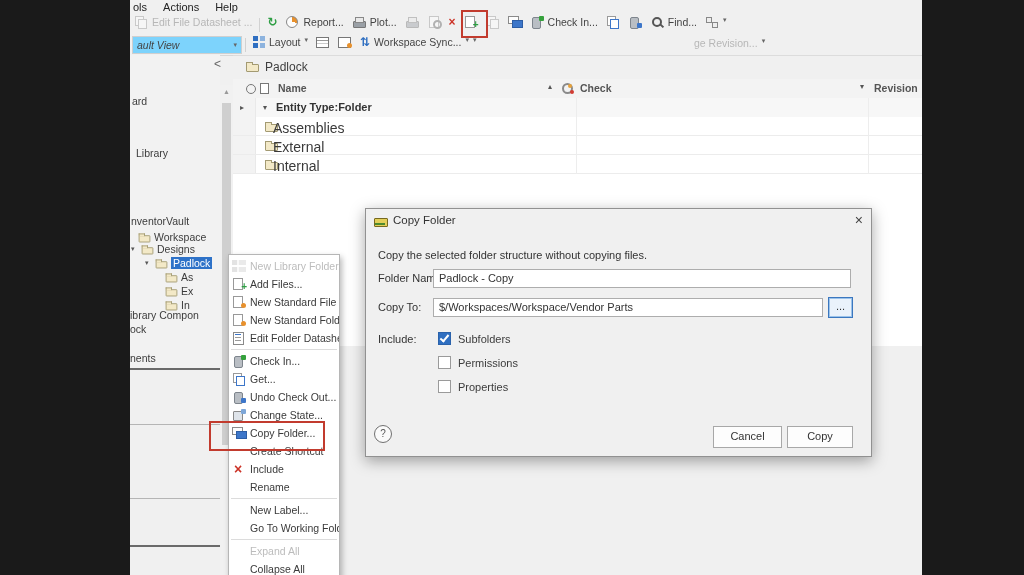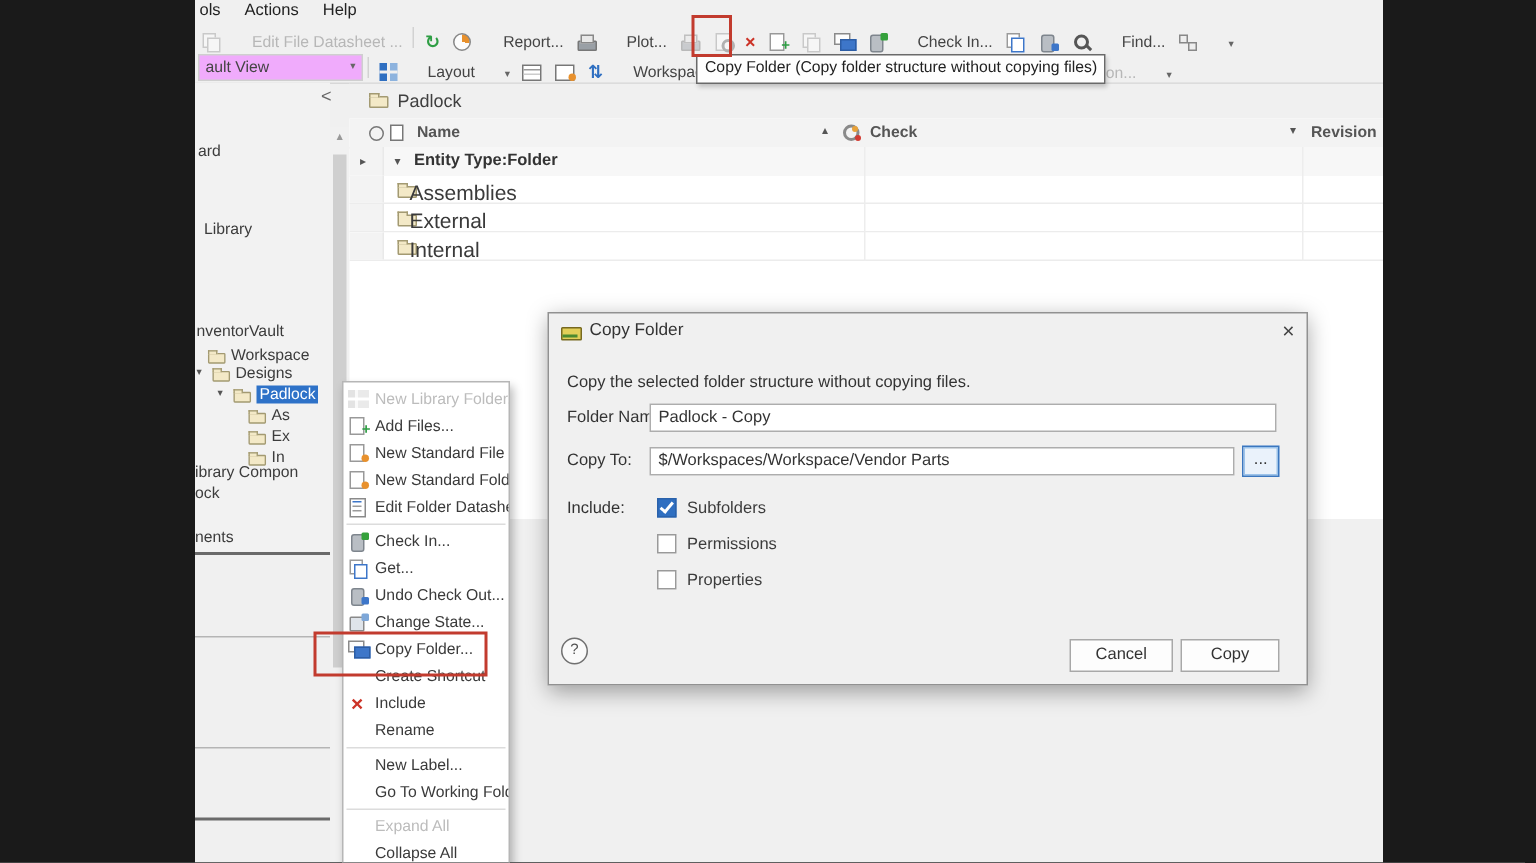--- a/index.html
+++ b/index.html
@@ -10,26 +10,26 @@
 
   
   .menubar{position:absolute;left:0;top:0;right:0;height:15px;display:flex;align-items:center;background:#f0f0f0;}
   .menu-item-top{padding:0 8px;height:15px;line-height:15px;color:#222;}
   .menu-item-top:first-child{padding-left:3px;}
 
   
   .tb{position:absolute;left:0;right:0;display:flex;align-items:center;font-size:10.5px;color:#444;}
   .tb1{top:15px;height:20px;}
   .tb2{top:35px;height:20px;border-bottom:1px solid #d7d7d7;}
-  .tbtn{display:inline-flex;align-items:flex-end;gap:20px;padding:0 4px;height:18px;white-space:nowrap;}
+  .tbtn{display:inline-flex;align-items:flex-start;gap:4px;padding:0 4px;height:18px;white-space:nowrap;}
   .tsep{width:1px;height:14px;background:#d2d2d2;margin:0 3px;flex:none;}
   .dis{color:#b7b7b7;}
   .caret{font-size:7px;color:#666;line-height:8px;}
-  .combo{width:100px;height:16px;margin-left:2px;background:#f0abfc;border:1px solid #cfcfcf;
-         display:inline-flex;align-items:center;justify-content:space-between;padding:0 4px;flex:none;}
+  .combo{width:100px;height:16px;margin-left:2px;background:#7dd3fc;border:1px solid #cfcfcf;
+         display:inline-flex;align-items:center;justify-content:space-between;padding:0 4px;flex:none;font-style:italic;}
   .ghost-rev{position:absolute;left:560px;top:2px;}
 
   
   .glyph{font-size:12px;line-height:12px;flex:none;}
   .green{color:#2e9e44;font-weight:bold;}
   .red{color:#cc3327;font-weight:bold;font-size:12px;}
   .blue{color:#2f6fc1;font-weight:bold;}
   .icn{display:inline-block;width:14px;height:12px;position:relative;flex:none;}
   .icn.dim{opacity:.45;}
   .i-pages::before{content:'';position:absolute;left:1px;top:0;width:7px;height:8px;background:#fff;border:1px solid #9a9a9a;}
@@ -523,17 +523,16 @@
           <span class="chk"></span>
           <span class="chk-label">Properties</span>
         </div>
 
     </div>
     <span class="help-btn">?</span>
     <span class="dlg-btn btn-cancel">Cancel</span>
     <span class="dlg-btn btn-copy">Copy</span>
   </div>
 
-  <div class="tooltip">Copy Folder (Copy folder structure without copying files)</div>
 
   <div class="anno anno-toolbar"></div>
   <div class="anno anno-menu"></div>
 </div>
 
 </body></html>

